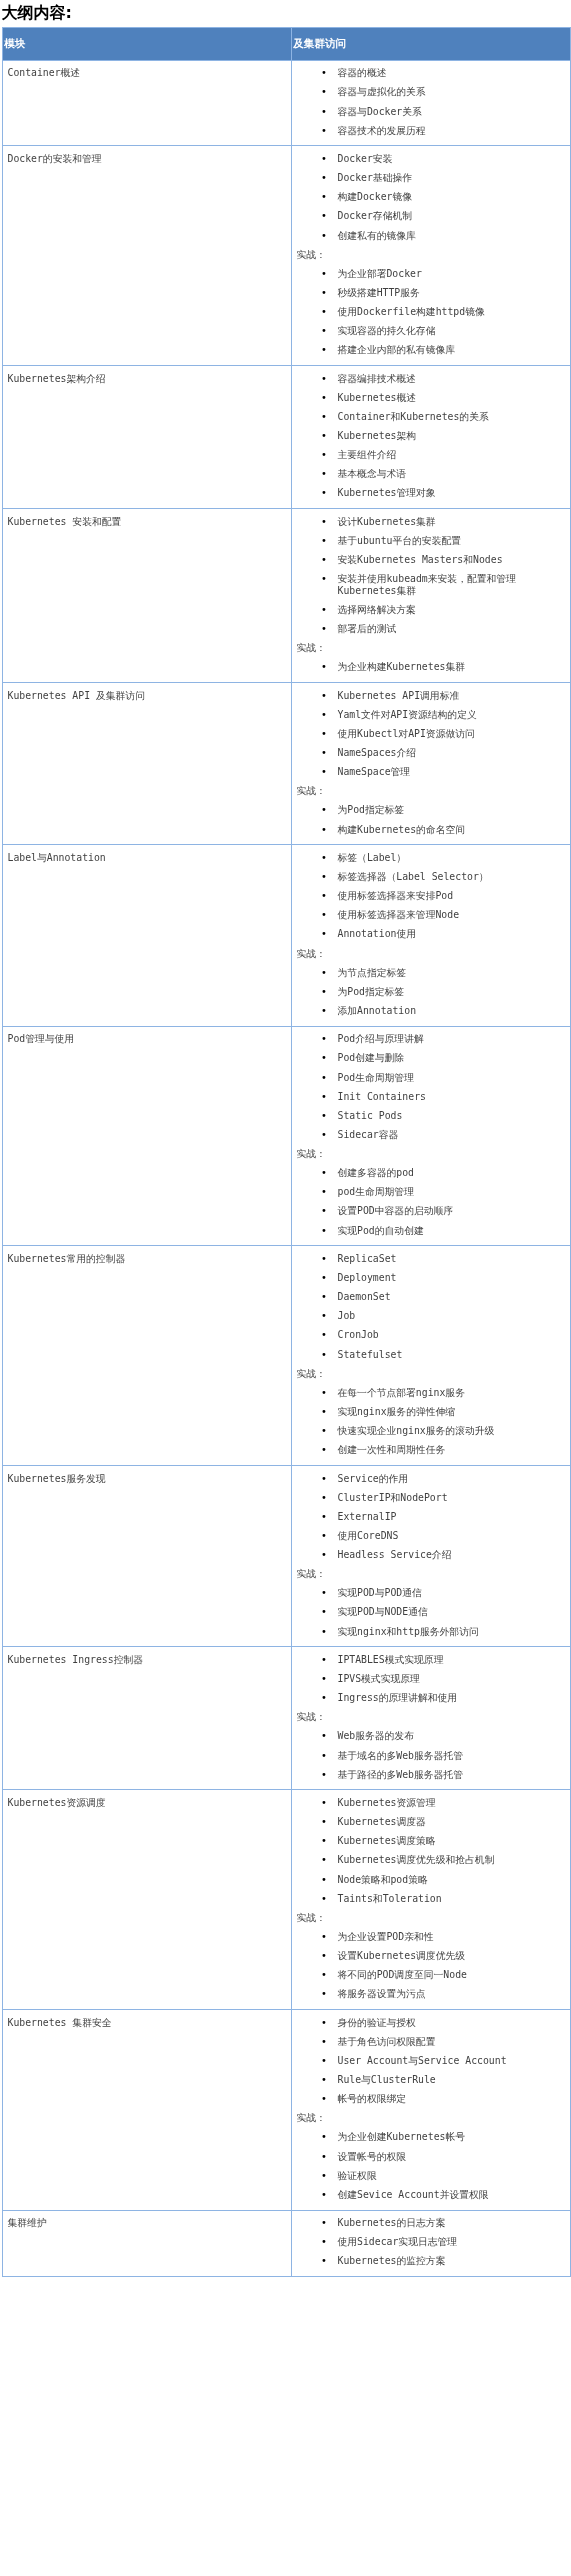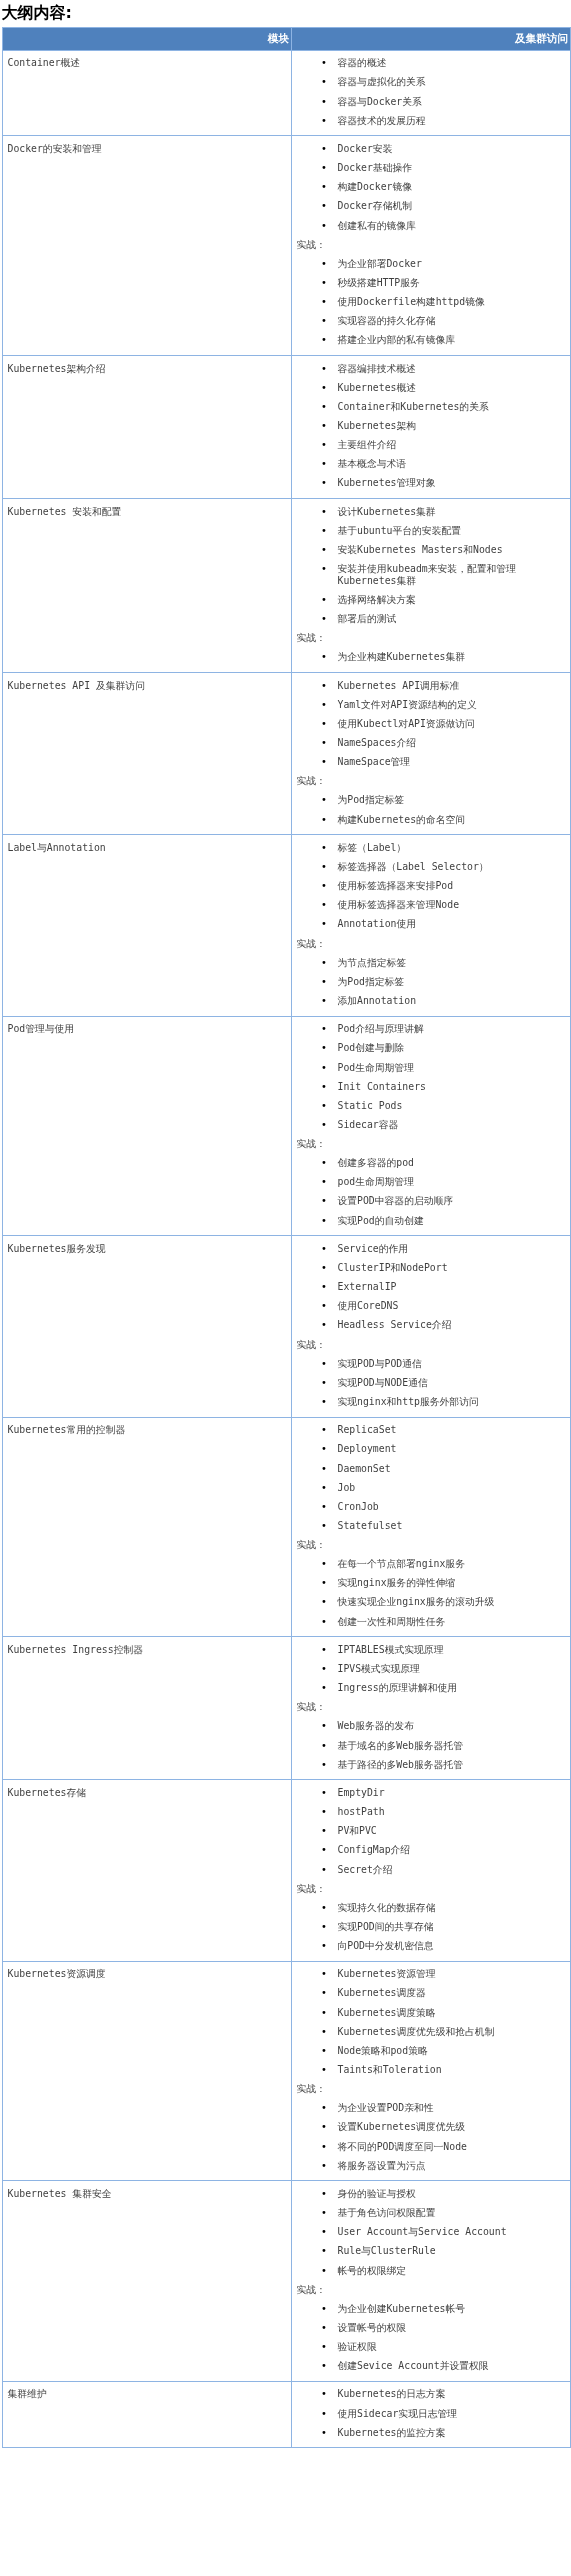--- a/index.html
+++ b/index.html
@@ -32,22 +32,22 @@
   table.outline th, table.outline td{
     border:0.8px solid var(--border);
   }
   col.module-col{width:289px;}
   col.content-col{width:279px;}
   th.col-header{
     background:var(--header-bg);
     color:var(--header-text);
     font-weight:bold;
     font-size:10.6px;
-    text-align:right;
-    height:23px;
+    text-align:left;
+    height:33px;
     padding:3.3px 1.6px;
     font-family:"DejaVu Sans","Liberation Sans",sans-serif;
   }
   td.module-cell{
     vertical-align:top;
     padding:6.5px 4.9px 4.9px 4.9px;
     line-height:1.25;
     margin-top:20px;
   }
   td.content-cell{
@@ -213,39 +213,20 @@
       <ul class="practice-list">
             <li>创建多容器的pod</li>
             <li>pod生命周期管理</li>
             <li>设置POD中容器的启动顺序</li>
             <li>实现Pod的自动创建</li>
           </ul>
     </td>
   </tr>
 
   <tr>
-    <td class="module-cell">Kubernetes服务发现</td>
-    <td class="content-cell">
-      <ul class="topic-list">
-            <li>Service的作用</li>
-            <li>ClusterIP和NodePort</li>
-            <li>ExternalIP</li>
-            <li>使用CoreDNS</li>
-            <li>Headless Service介绍</li>
-          </ul>
-      <div class="practice-label">实战：</div>
-      <ul class="practice-list">
-            <li>实现POD与POD通信</li>
-            <li>实现POD与NODE通信</li>
-            <li>实现nginx和http服务外部访问</li>
-          </ul>
-    </td>
-  </tr>
-
-  <tr>
     <td class="module-cell">Kubernetes常用的控制器</td>
     <td class="content-cell">
       <ul class="topic-list">
             <li>ReplicaSet</li>
             <li>Deployment</li>
             <li>DaemonSet</li>
             <li>Job</li>
             <li>CronJob</li>
             <li>Statefulset</li>
           </ul>
@@ -253,54 +234,55 @@
       <ul class="practice-list">
             <li>在每一个节点部署nginx服务</li>
             <li>实现nginx服务的弹性伸缩</li>
             <li>快速实现企业nginx服务的滚动升级</li>
             <li>创建一次性和周期性任务</li>
           </ul>
     </td>
   </tr>
 
   <tr>
+    <td class="module-cell">Kubernetes服务发现</td>
+    <td class="content-cell">
+      <ul class="topic-list">
+            <li>Service的作用</li>
+            <li>ClusterIP和NodePort</li>
+            <li>ExternalIP</li>
+            <li>使用CoreDNS</li>
+            <li>Headless Service介绍</li>
+          </ul>
+      <div class="practice-label">实战：</div>
+      <ul class="practice-list">
+            <li>实现POD与POD通信</li>
+            <li>实现POD与NODE通信</li>
+            <li>实现nginx和http服务外部访问</li>
+          </ul>
+    </td>
+  </tr>
+
+  <tr>
     <td class="module-cell">Kubernetes Ingress控制器</td>
     <td class="content-cell">
       <ul class="topic-list">
             <li>IPTABLES模式实现原理</li>
             <li>IPVS模式实现原理</li>
             <li>Ingress的原理讲解和使用</li>
           </ul>
       <div class="practice-label">实战：</div>
       <ul class="practice-list">
             <li>Web服务器的发布</li>
             <li>基于域名的多Web服务器托管</li>
             <li>基于路径的多Web服务器托管</li>
           </ul>
     </td>
   </tr>
 
-  <tr>
-    <td class="module-cell">Kubernetes存储</td>
-    <td class="content-cell">
-      <ul class="topic-list">
-            <li>EmptyDir</li>
-            <li>hostPath</li>
-            <li>PV和PVC</li>
-            <li>ConfigMap介绍</li>
-            <li>Secret介绍</li>
-          </ul>
-      <div class="practice-label">实战：</div>
-      <ul class="practice-list">
-            <li>实现持久化的数据存储</li>
-            <li>实现POD间的共享存储</li>
-            <li>向POD中分发机密信息</li>
-          </ul>
-    </td>
-  </tr>
 
   <tr>
     <td class="module-cell">Kubernetes资源调度</td>
     <td class="content-cell">
       <ul class="topic-list">
             <li>Kubernetes资源管理</li>
             <li>Kubernetes调度器</li>
             <li>Kubernetes调度策略</li>
             <li>Kubernetes调度优先级和抢占机制</li>
             <li>Node策略和pod策略</li>

